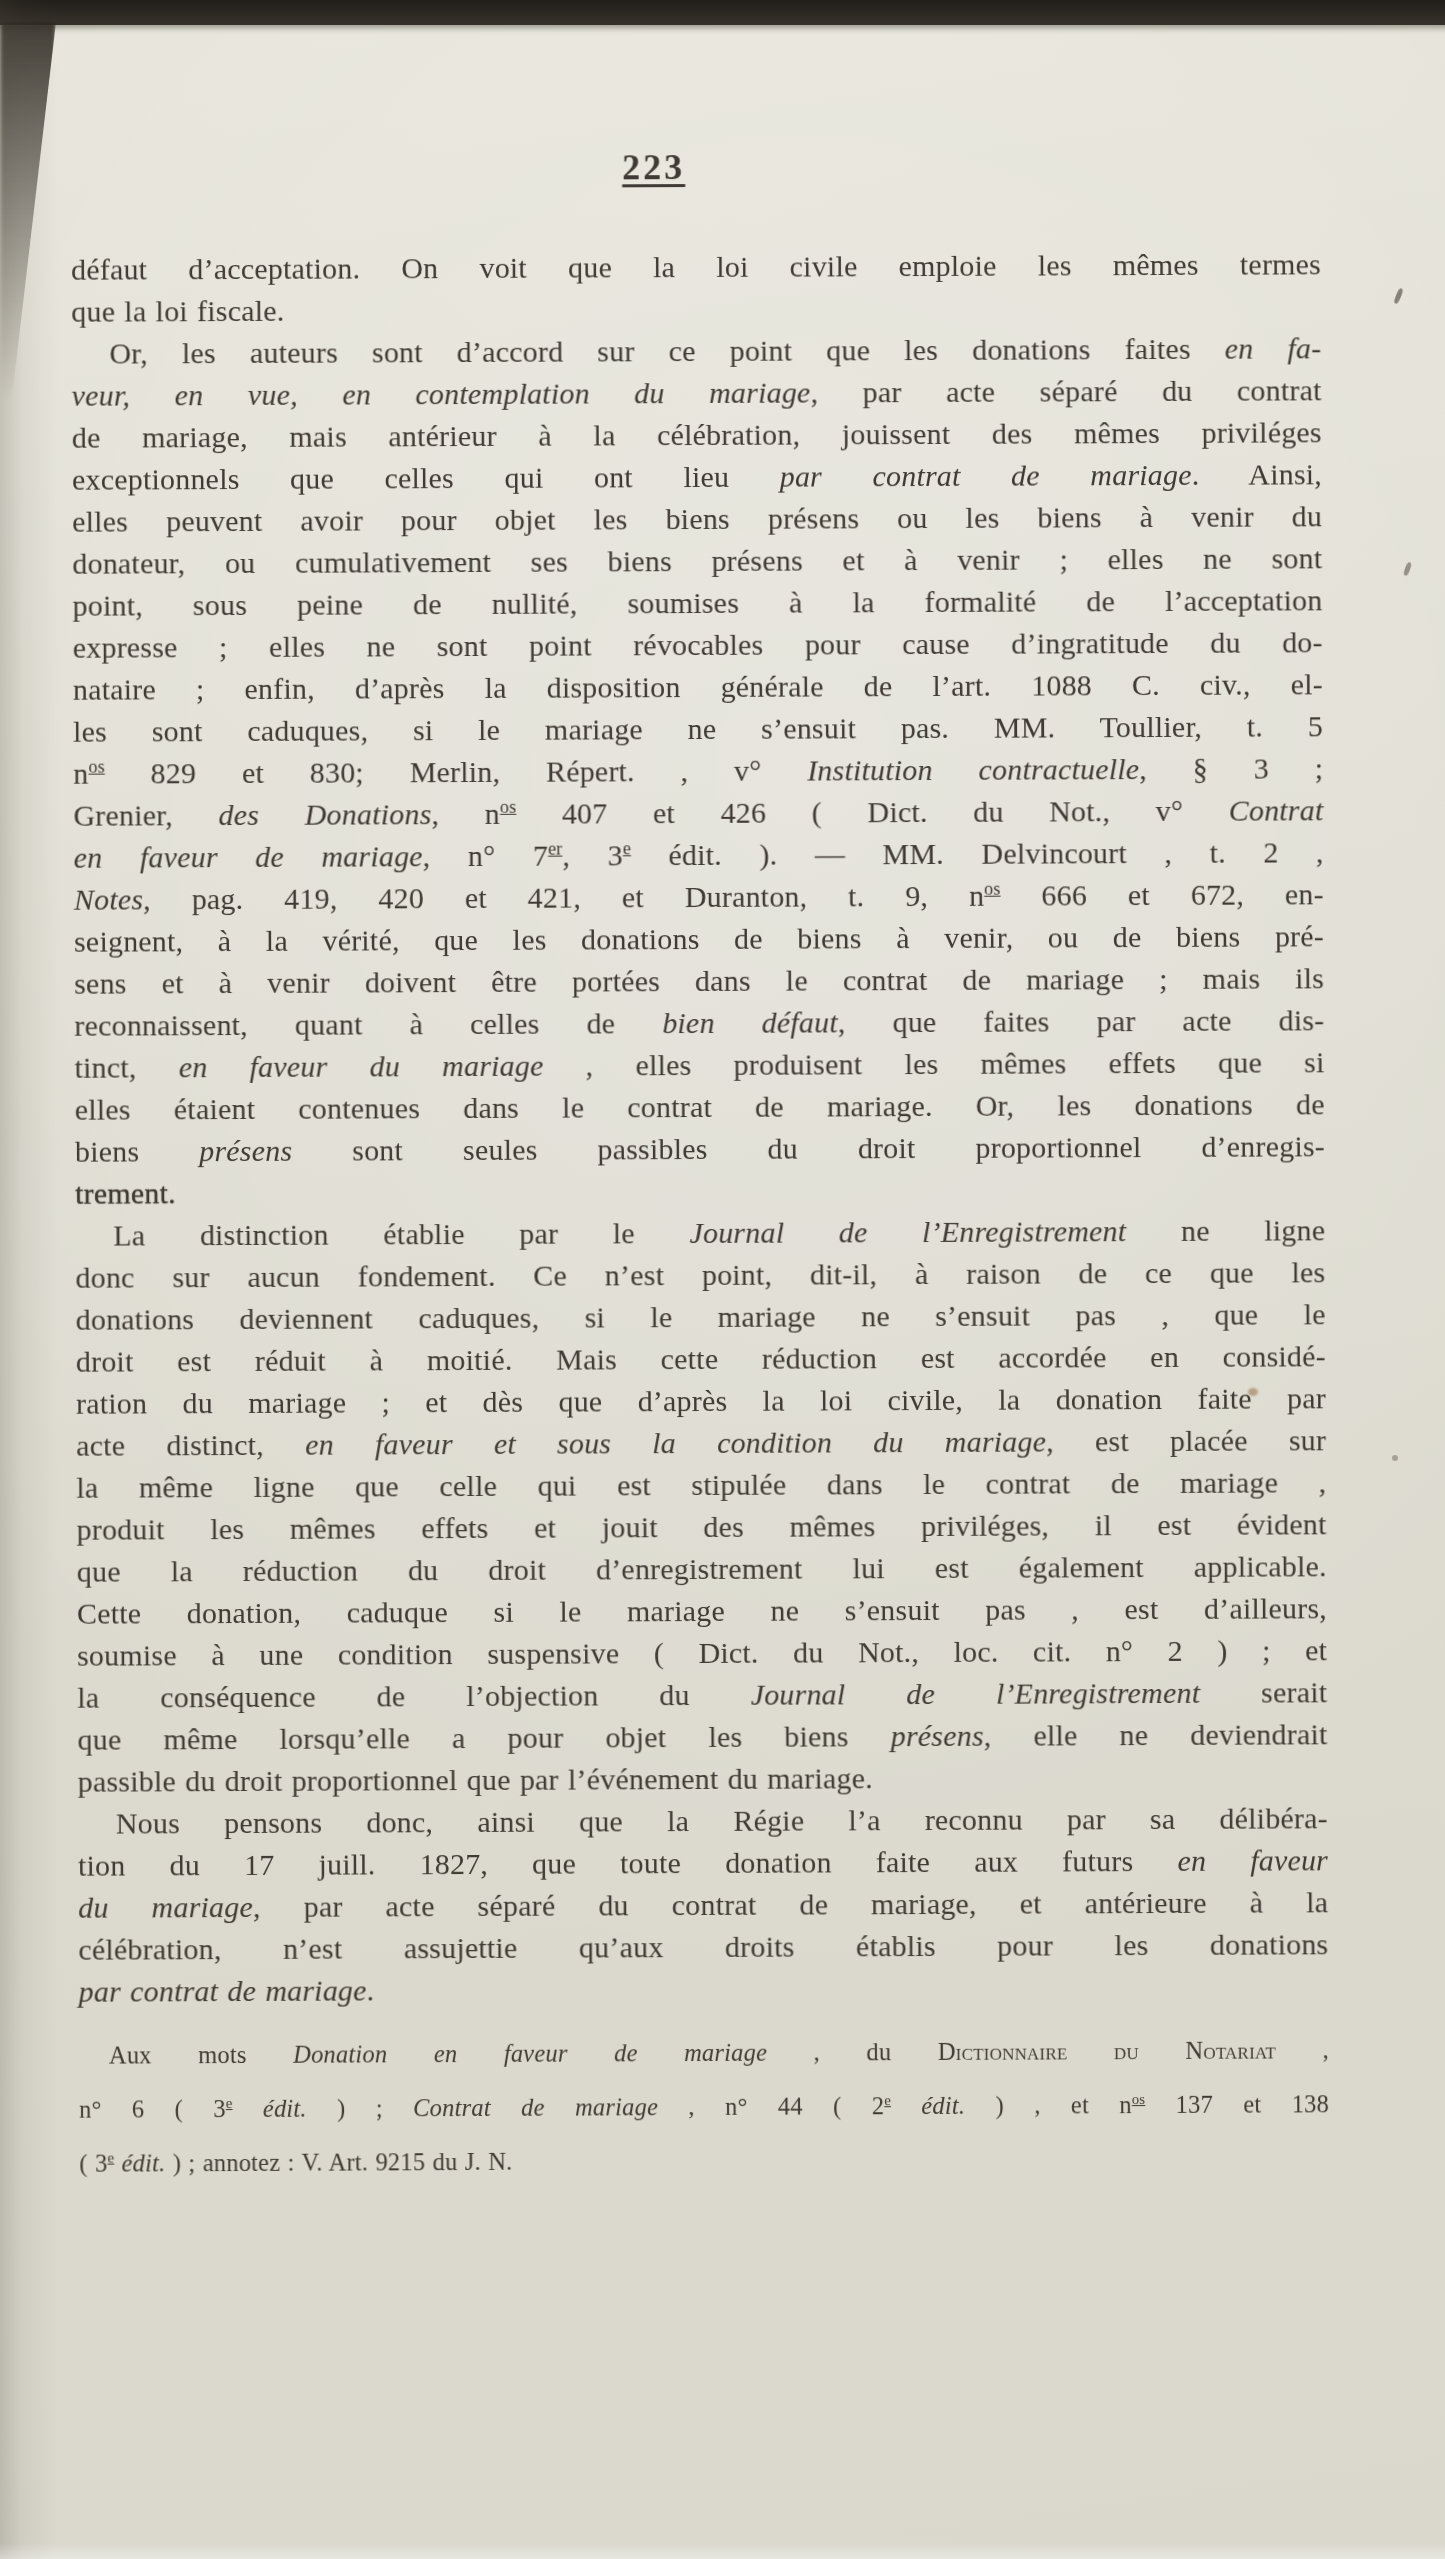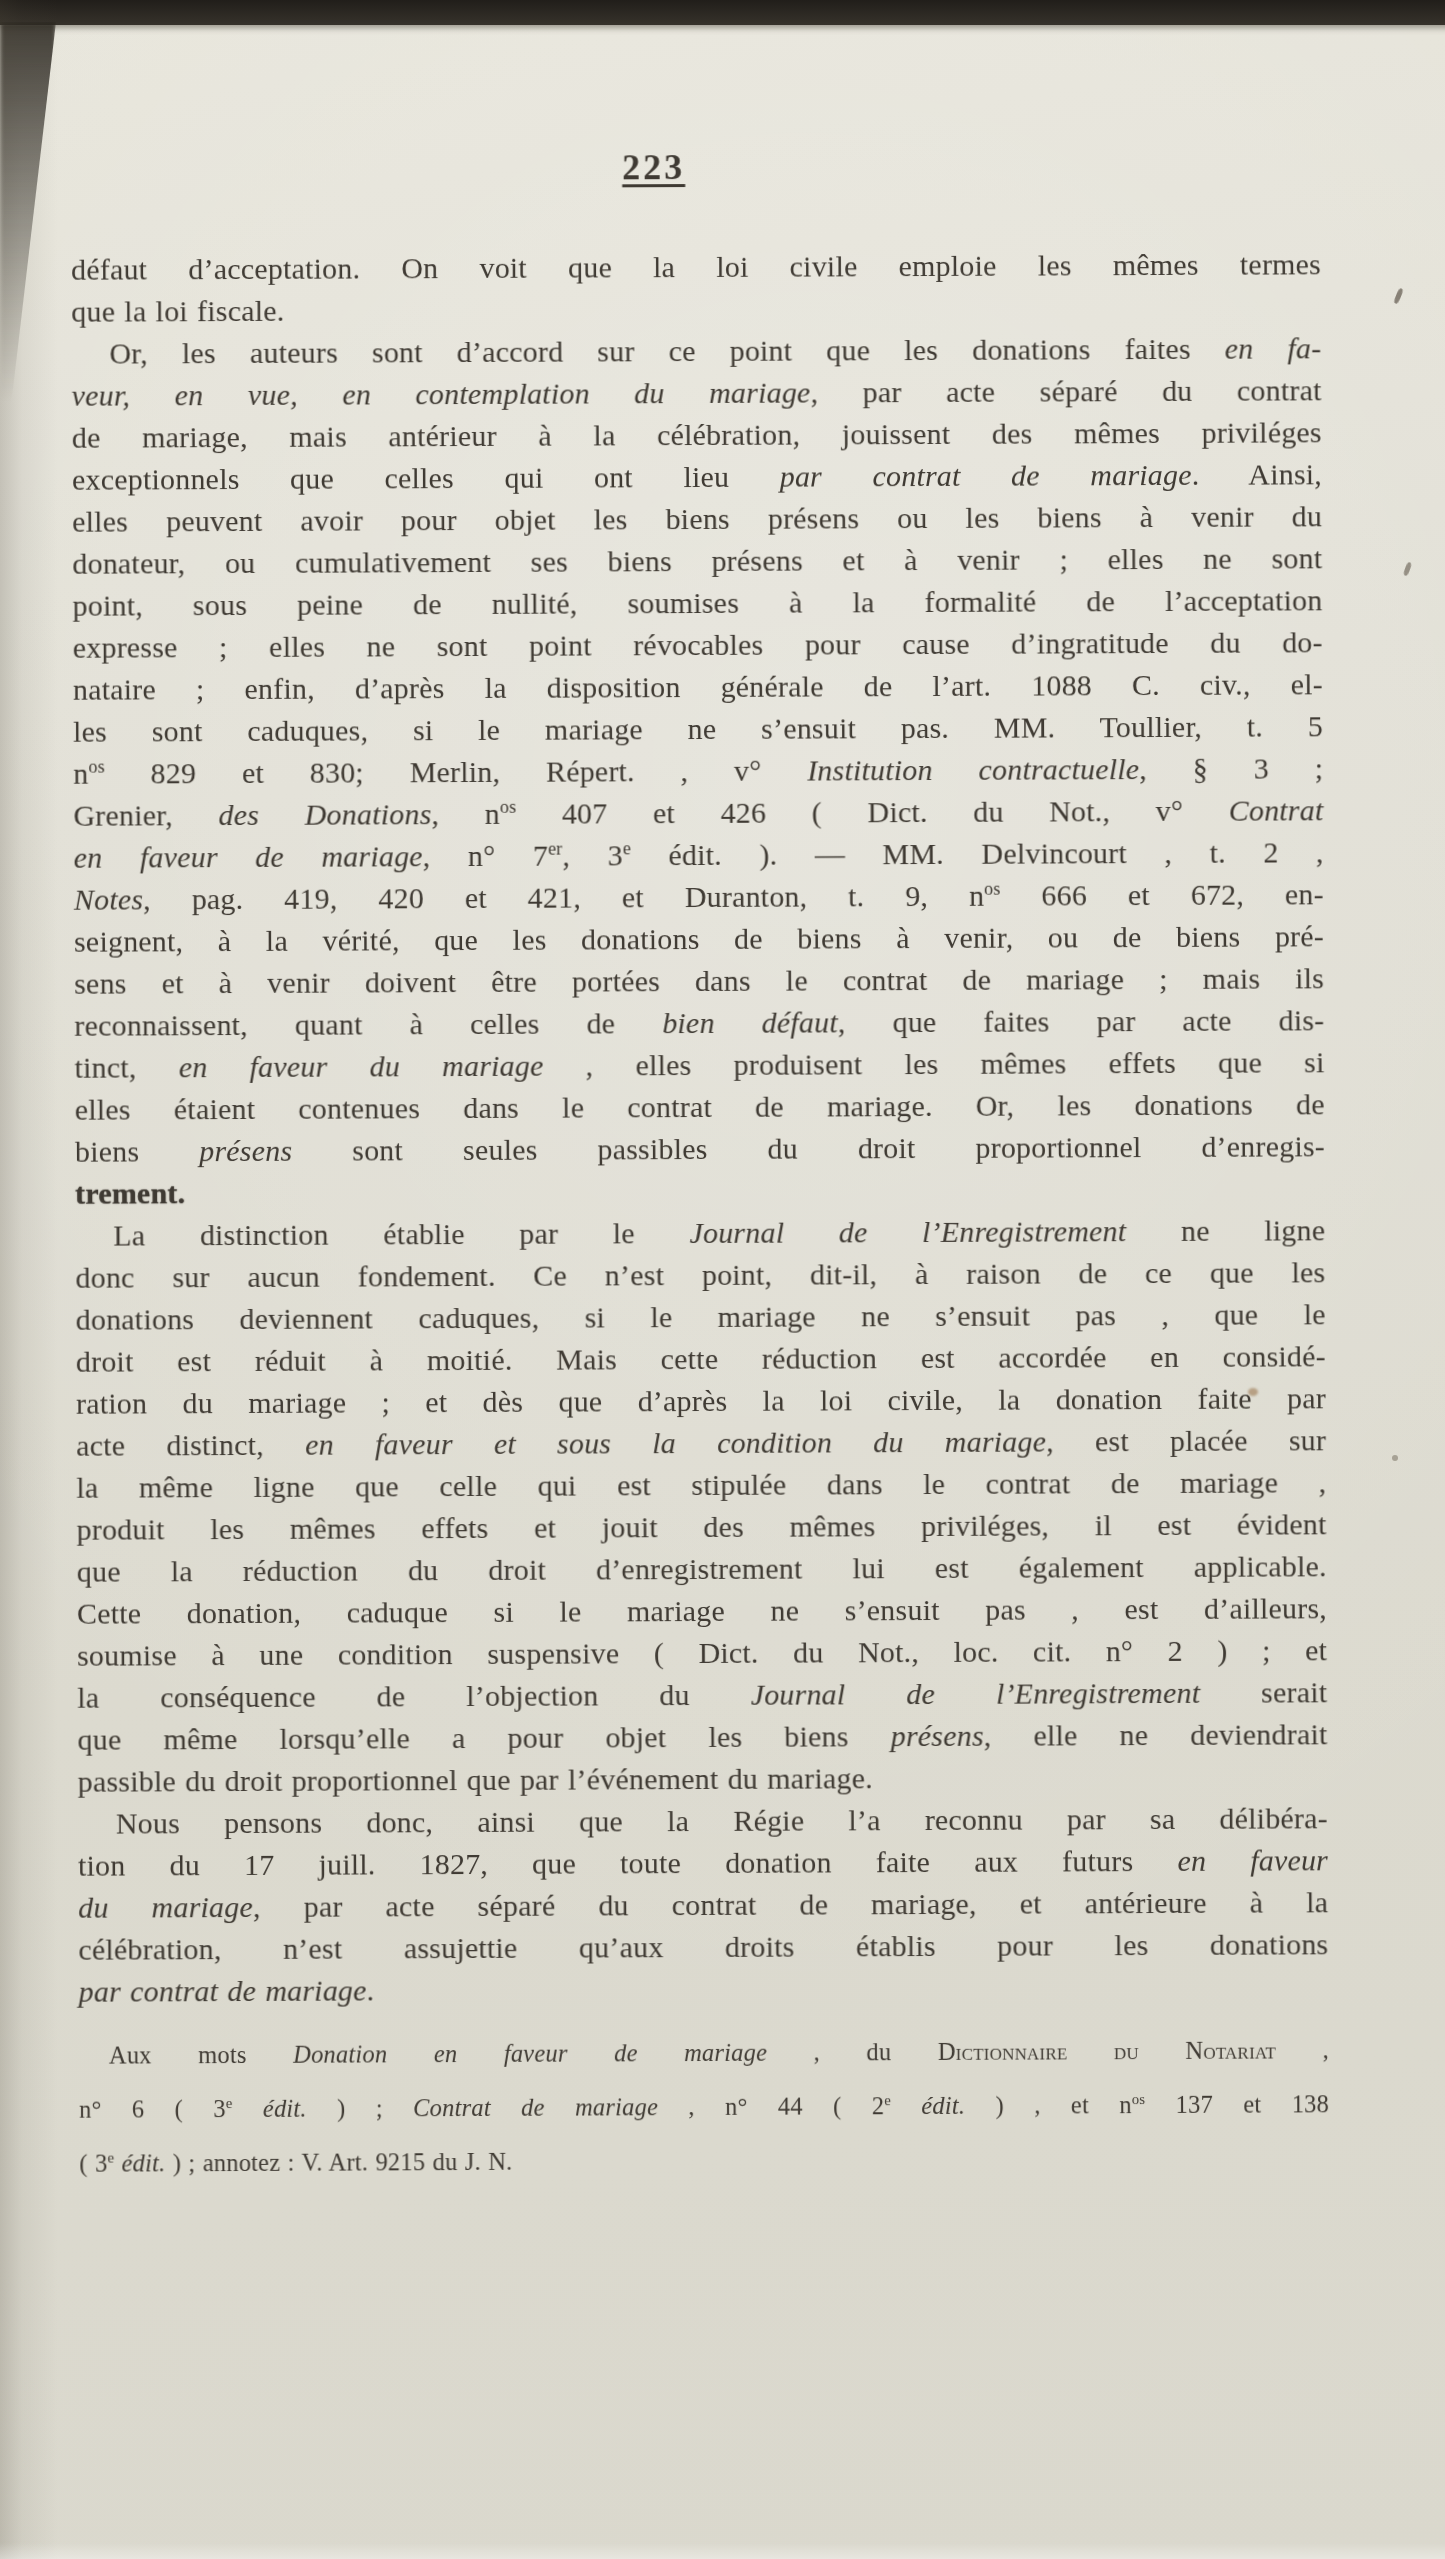--- a/index.html
+++ b/index.html
@@ -41,23 +41,23 @@
     text-align:center; font-weight:bold; font-size:36px; letter-spacing:3px;
     text-decoration:underline; text-decoration-thickness:2.5px; text-underline-offset:5px;
     margin-bottom:58px;
   }
   .body-text { font-size:30px; line-height:42px; letter-spacing:0.2px; word-spacing:1.5px; }
   .para { text-align:justify; }
   .para.indent .line:first-child { text-indent:38px; }
   .line { text-align:justify; text-align-last:justify; text-justify:inter-word; }
   .line.last { text-align-last:left; }
   .it { font-style:italic; }
-  .bd { font-weight:bold; text-shadow:0 0 1.2px rgba(63,58,51,0.9);margin-top:24px; }
+  .bd { font-weight:normal; text-shadow:0 0 1.2px rgba(63,58,51,0.9);margin-top:24px; }
   .sc { font-variant:small-caps; }
-  .sup { vertical-align:super; font-size:0.60em; line-height:0; }
+  .sup { vertical-align:super; font-size:0.60em; line-height:0;text-decoration:underline; }
   .footnote { margin-top:16px; font-size:24.5px; line-height:54px; letter-spacing:0.2px; word-spacing:1px; }
   .footnote .para.indent .line:first-child { text-indent:30px; }
   .speck { position:absolute; border-radius:50%; }
   .speck.s1 { left:1248px; top:1388px; width:10px; height:8px; background:rgba(150,110,68,0.55); filter:blur(1px); }
   .speck.s2 { left:1396px; top:288px; width:5px; height:16px; background:rgba(85,76,64,0.65); transform:rotate(22deg); border-radius:40%; filter:blur(0.5px); }
   .speck.s3 { left:1405px; top:562px; width:5px; height:14px; background:rgba(85,76,64,0.55); transform:rotate(20deg); border-radius:40%; filter:blur(0.5px); }
   .speck.s4 { left:1392px; top:1455px; width:6px; height:6px; background:rgba(100,90,75,0.45); filter:blur(0.7px); }
 </style>
 </head>
 <body>

